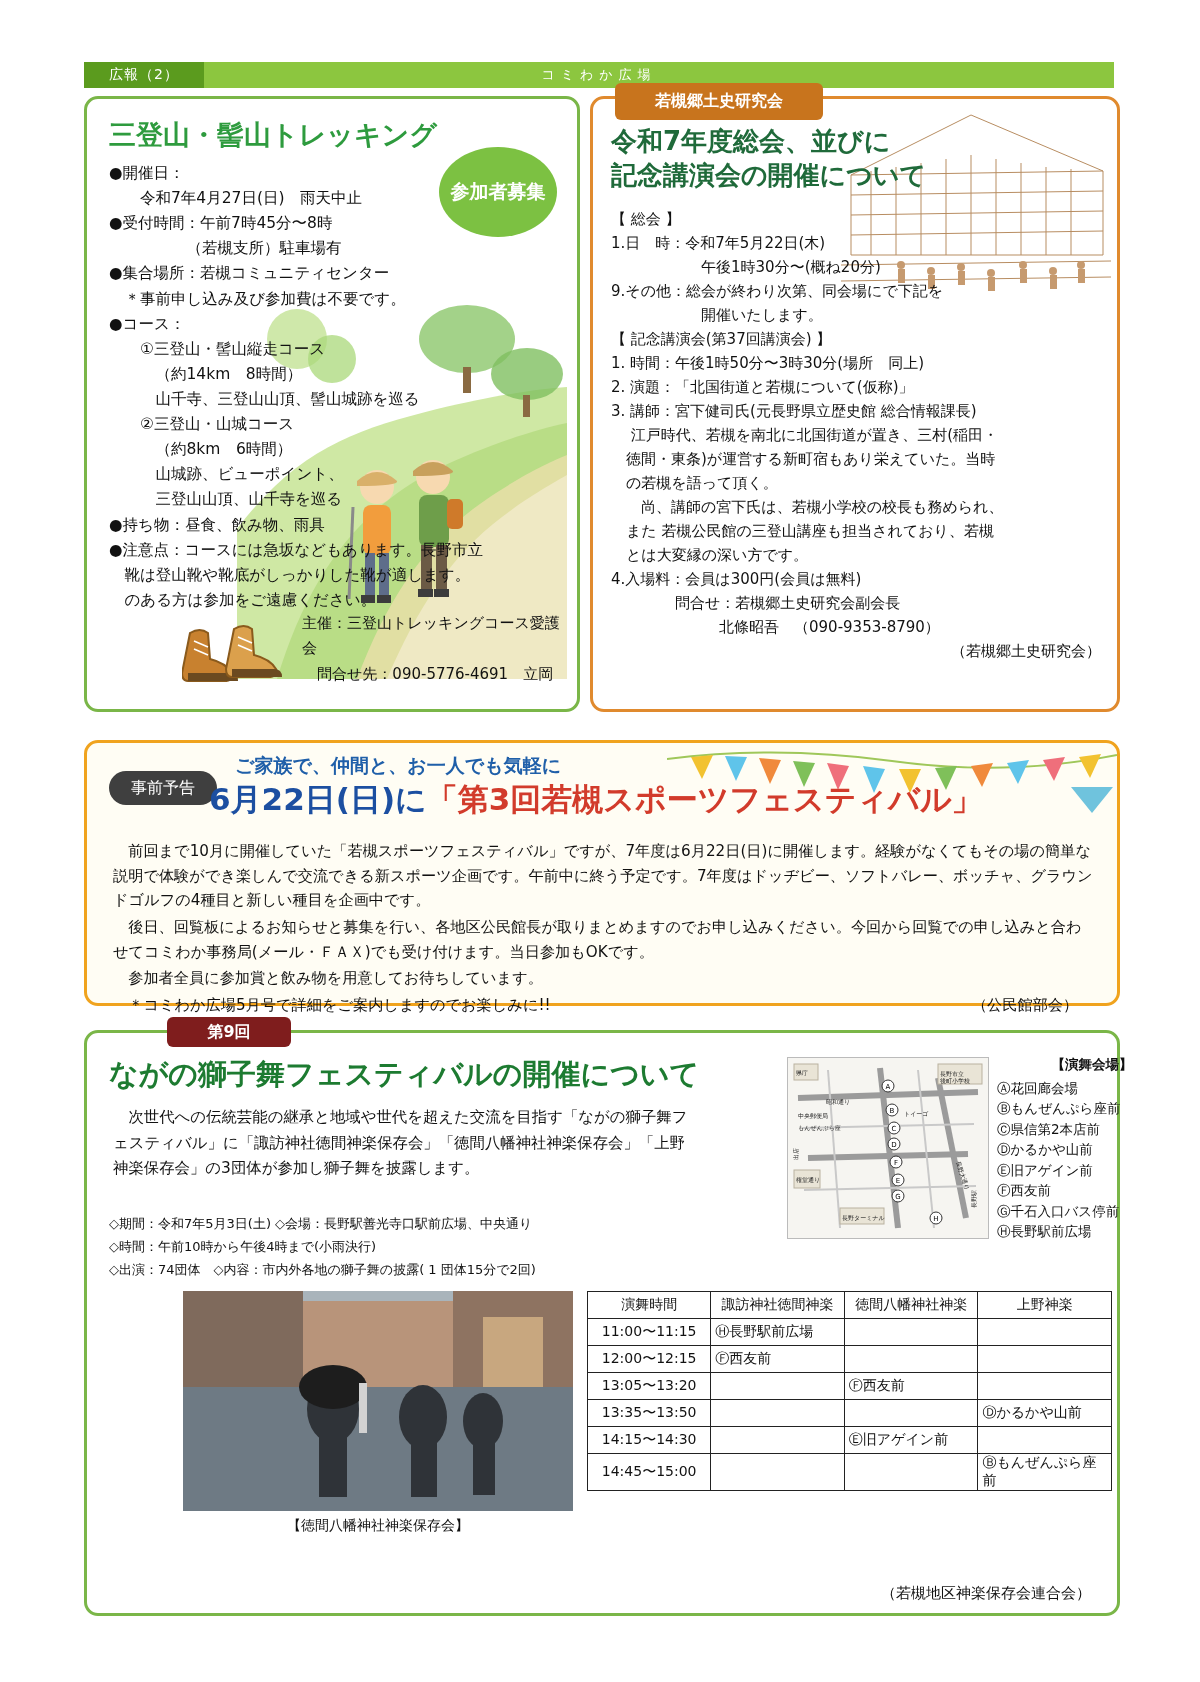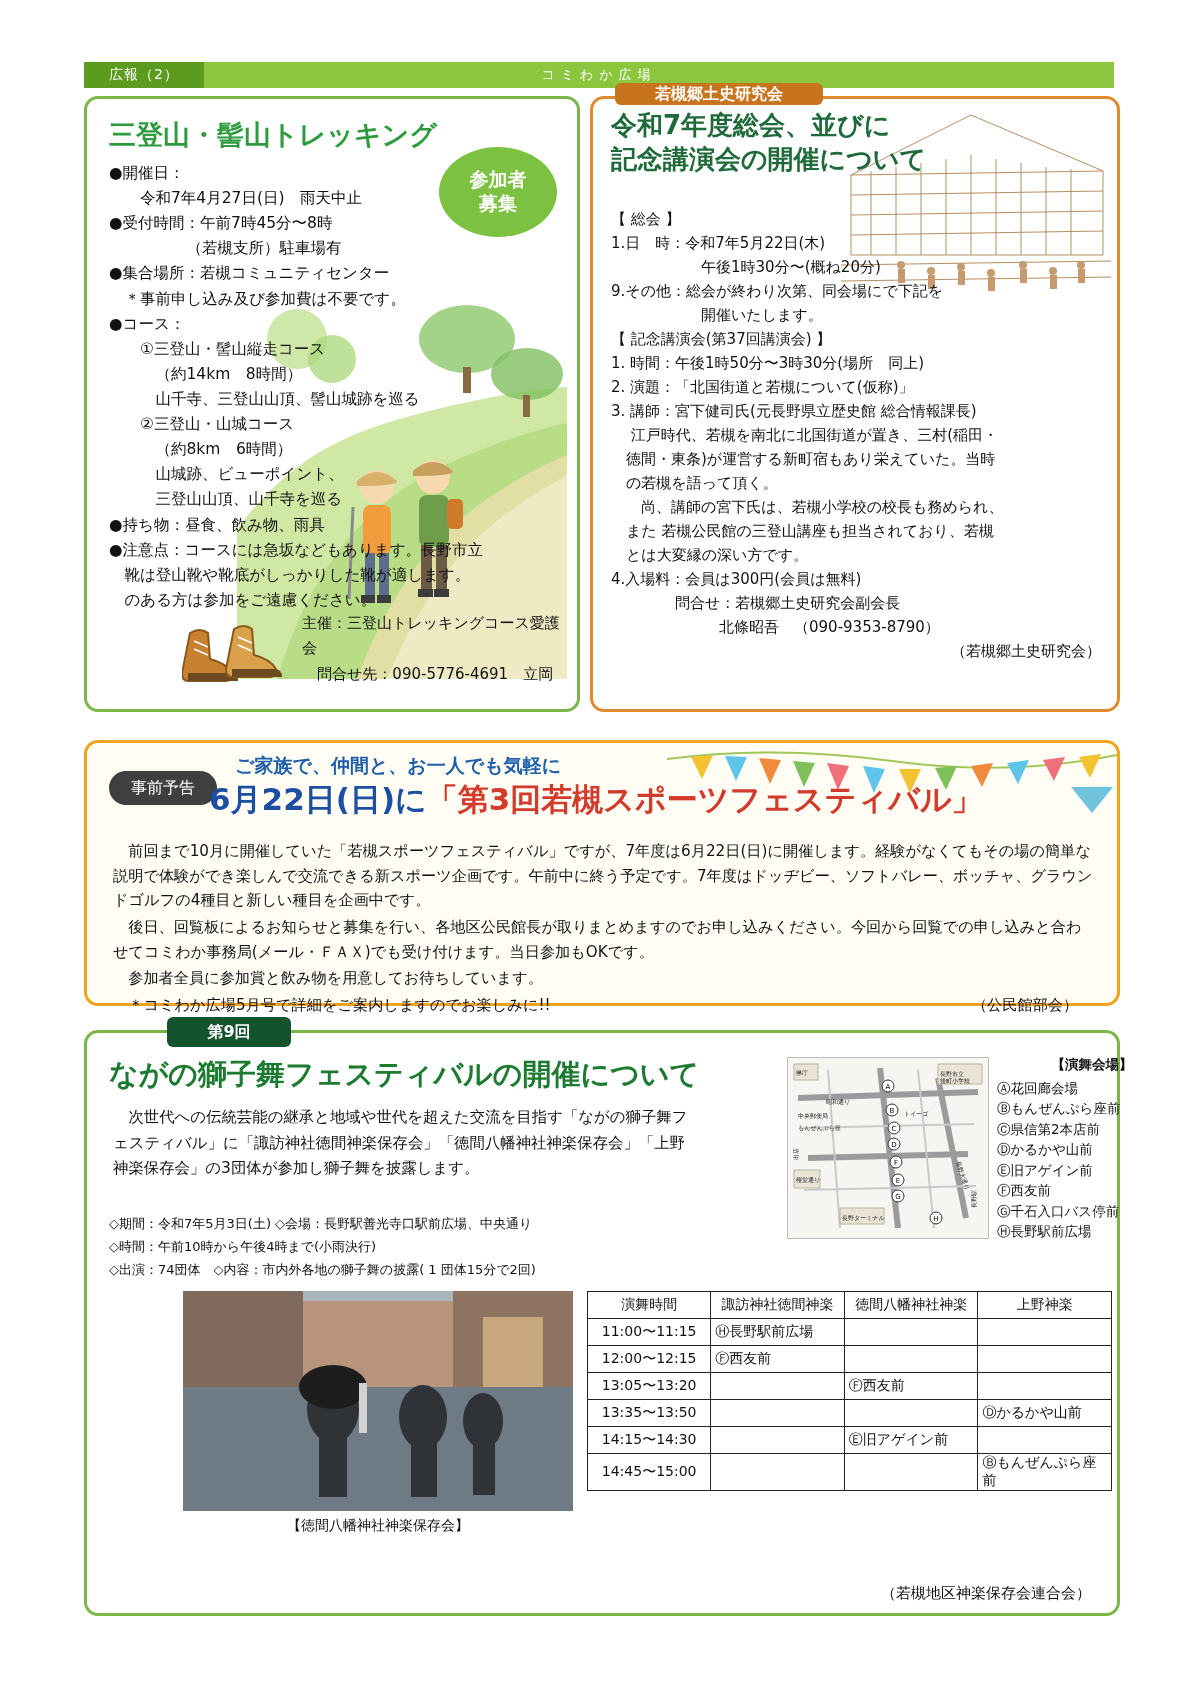--- a/index.html
+++ b/index.html
@@ -43,46 +43,46 @@
     letter-spacing:0px;white-space:nowrap;
   }
   .trek-body{
     position:absolute;left:22px;top:62px;width:452px;
     font-size:15.5px;line-height:1.62;color:#111;
   }
   .trek-body .ln{white-space:pre;}
   #trek-badge{
     position:absolute;right:20px;top:48px;width:118px;height:90px;
     background:#7cc142;border-radius:50%;
-    display:flex;flex-direction:column;align-items:center;justify-content:center;
+    display:flex;flex-direction:row;align-items:center;justify-content:center;
     color:#fff;font-weight:bold;font-size:19px;line-height:1.25;
   }
   .trek-foot{
     position:absolute;left:215px;bottom:22px;width:260px;
     font-size:15px;line-height:1.7;
   }
   
   #trek-scene{position:absolute;left:150px;top:180px;width:330px;height:400px;overflow:hidden;}
 
   
   #boots{position:absolute;left:95px;bottom:18px;width:120px;height:80px;}
 
   
   #kyodo-box{
     left:590px;top:96px;width:524px;height:610px;
     border:3px solid #e08a2e;
   }
   #kyodo-tab{
-    position:absolute;left:22px;top:-16px;width:208px;height:22px;
+    position:absolute;left:22px;top:-16px;width:208px;height:37px;
     background:#c8741d;color:#fff;border-radius:6px;
     display:flex;align-items:center;justify-content:center;
     font-size:16px;font-weight:bold;
   }
   #kyodo-title{
-    position:absolute;left:18px;top:10px;width:430px;
+    position:absolute;left:18px;top:26px;width:430px;
     font-size:26px;font-weight:bold;color:#1f6a3a;line-height:1.3;
   }
   .kyodo-body{
     position:absolute;left:18px;top:108px;width:490px;
     font-size:15px;line-height:1.6;color:#111;
   }
   .kyodo-body .ln{white-space:pre-wrap;}
   
   #kyodo-sketch{position:absolute;right:6px;top:6px;width:270px;height:200px;opacity:.9;}
 
@@ -113,21 +113,21 @@
   
   #bunting{position:absolute;left:580px;top:2px;width:450px;height:60px;}
 
   
   #shishi-box{
     left:84px;top:1030px;width:1030px;height:580px;
     border:3px solid #7ab648;
   }
   #shishi-tag{
     position:absolute;left:80px;top:-16px;width:124px;height:30px;
-    background:#14532d;color:#fff;border-radius:6px;
+    background:#7f1d1d;color:#fff;border-radius:6px;
     display:flex;align-items:center;justify-content:center;font-size:16px;font-weight:bold;
   }
   #shishi-title{
     position:absolute;left:22px;top:22px;
     font-size:29px;font-weight:bold;color:#1d7b31;white-space:nowrap;
   }
   .shishi-body{
     position:absolute;left:26px;top:72px;width:580px;
     font-size:15.4px;line-height:1.66;
   }

